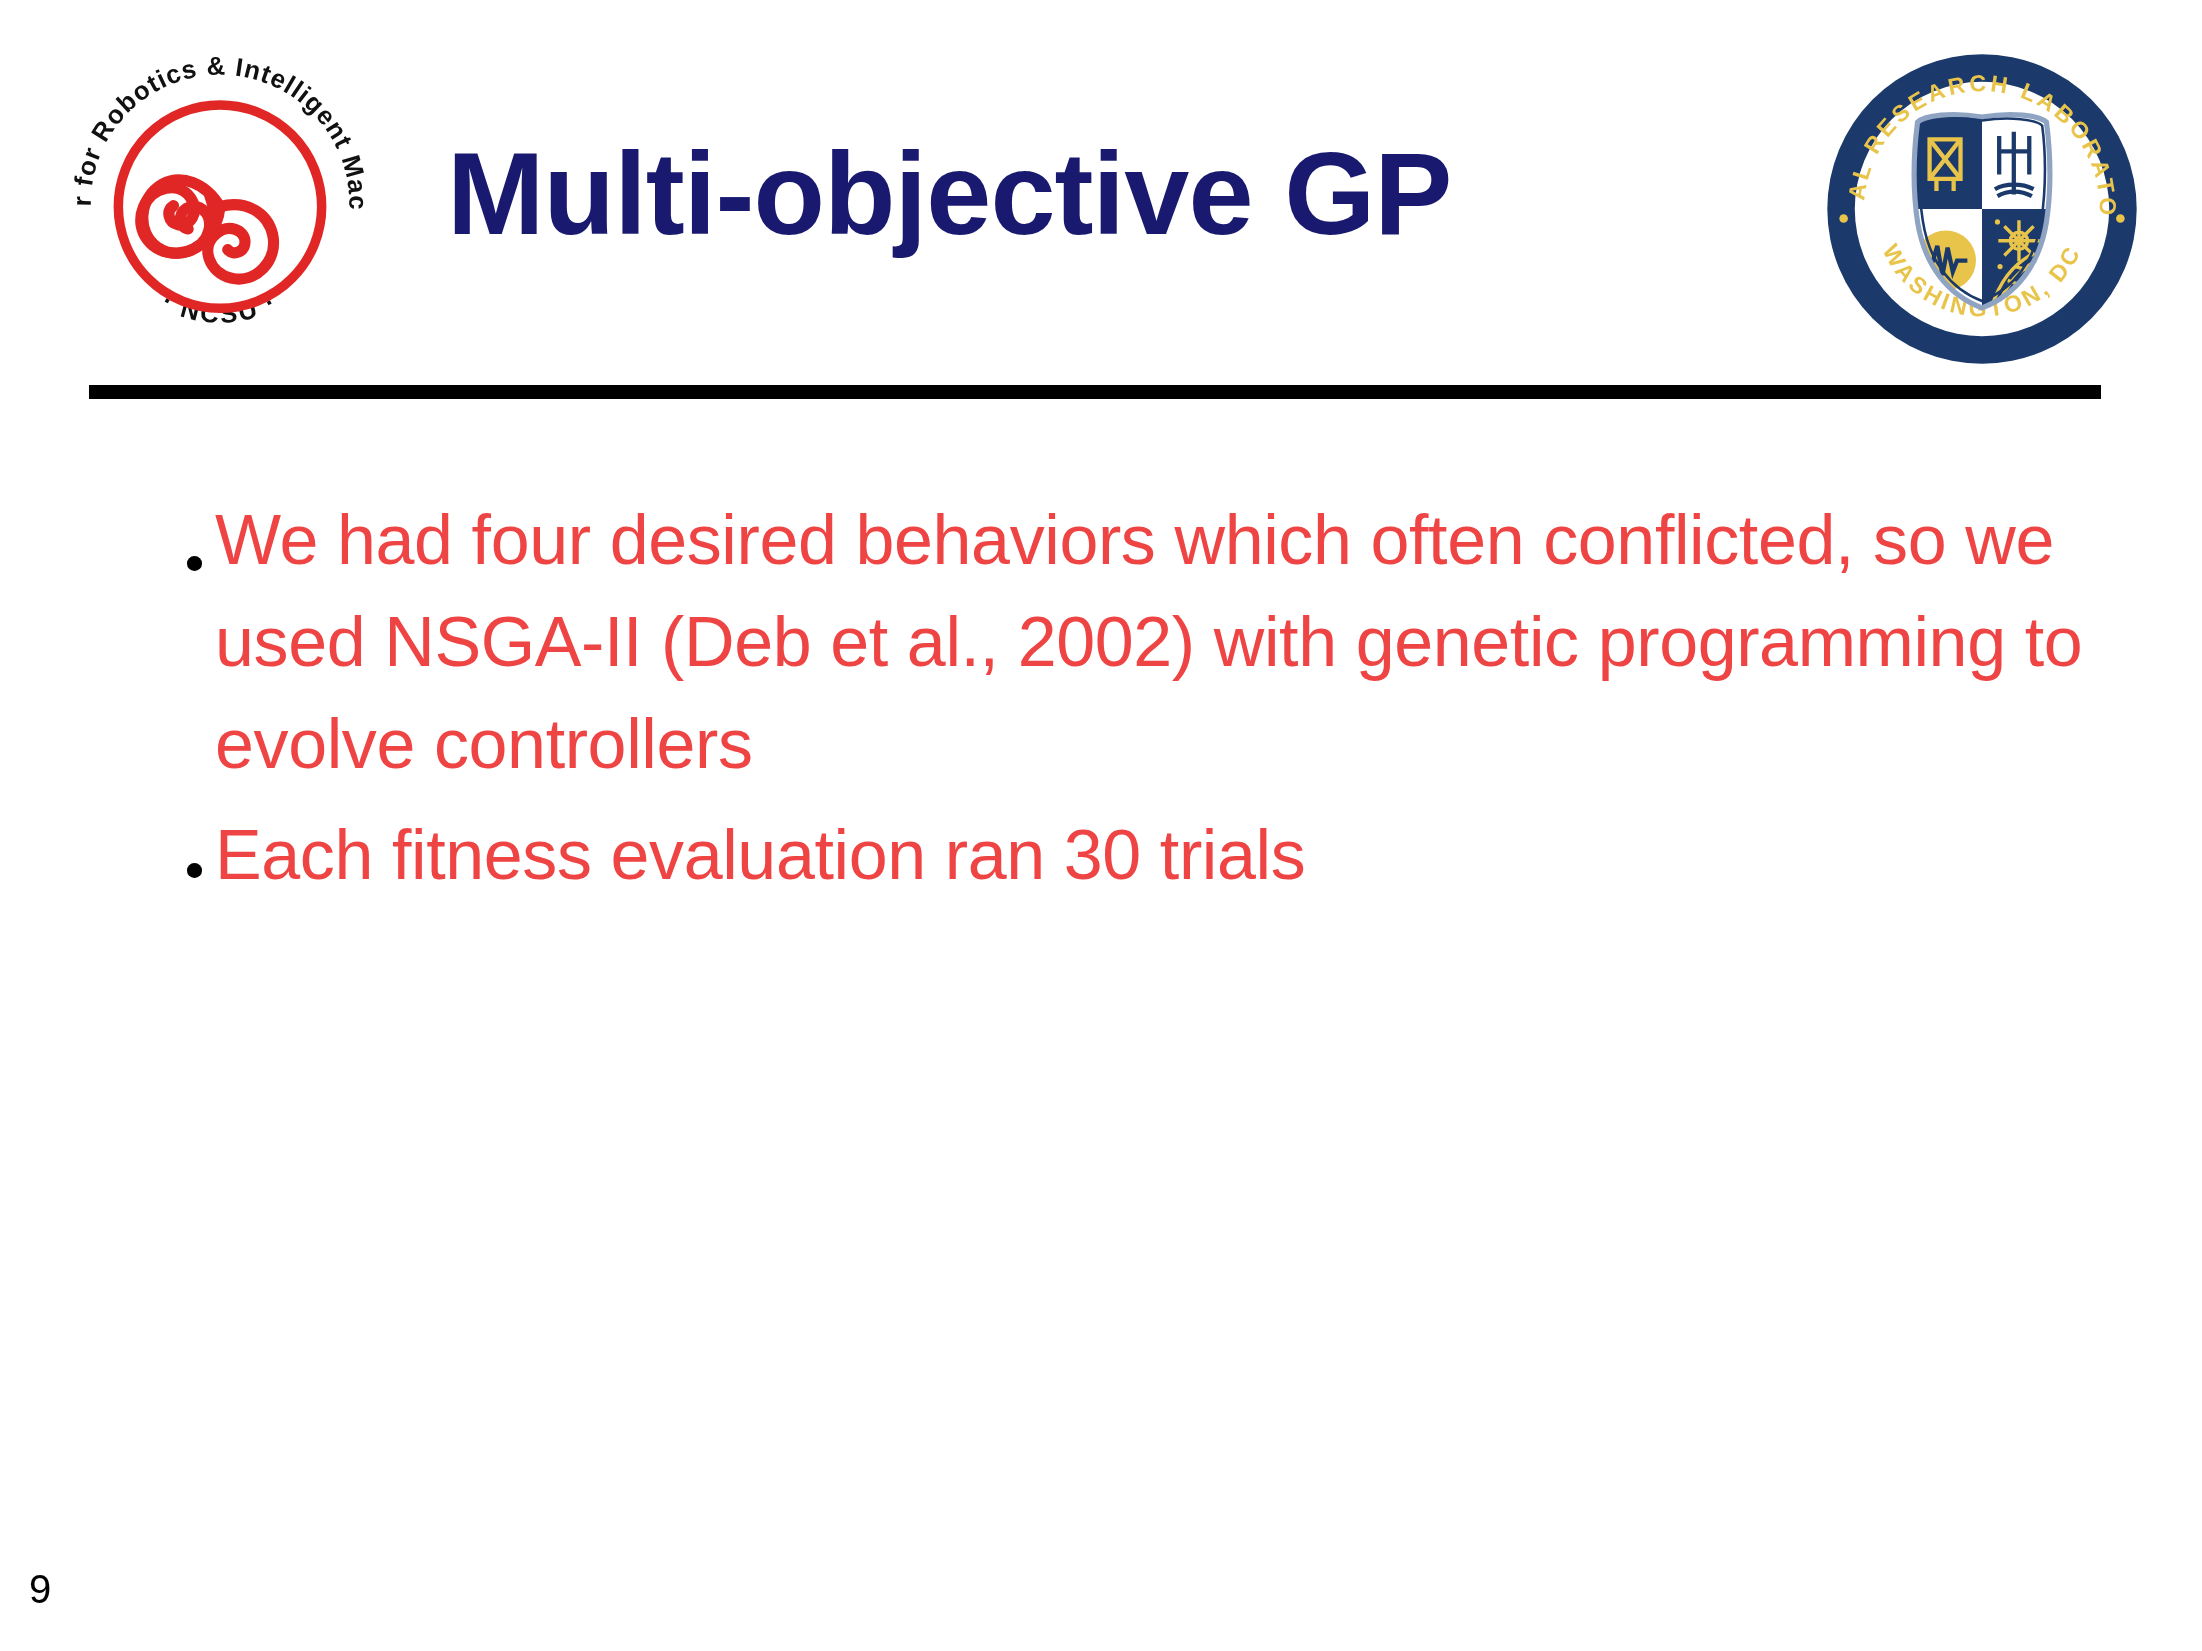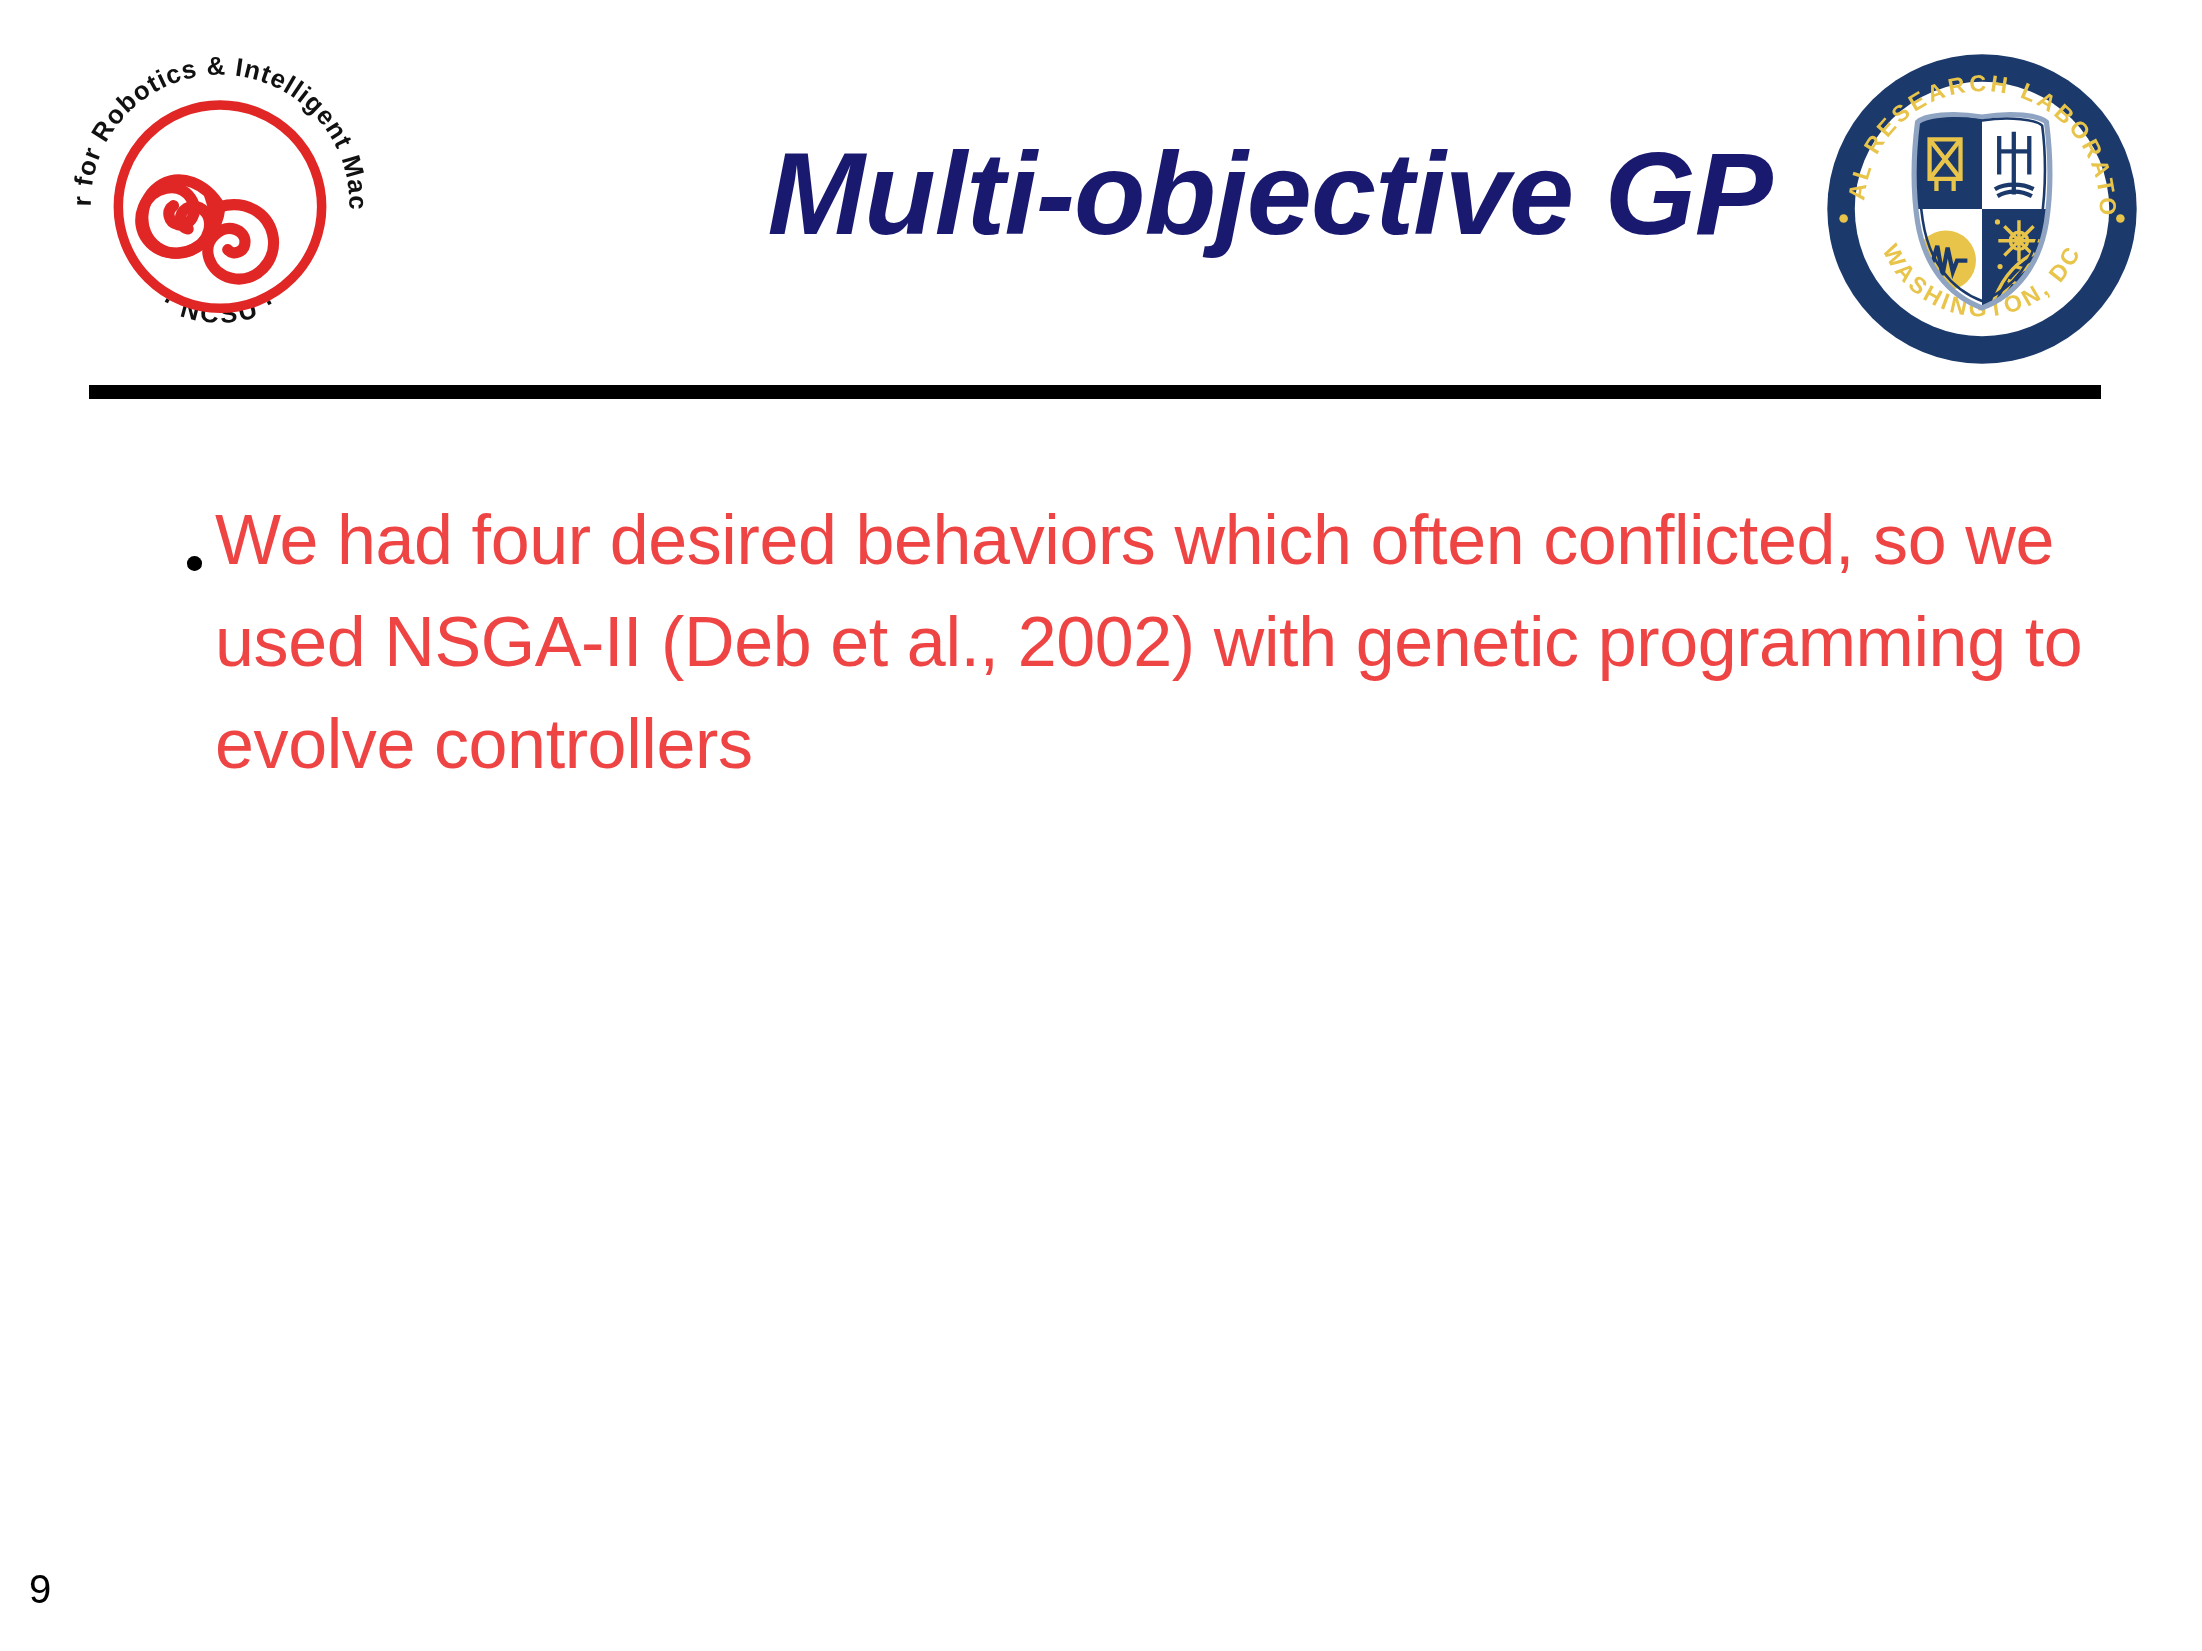--- a/index.html
+++ b/index.html
@@ -36,29 +36,28 @@
     height: 336px;
   }
   #crim-logo svg { display: block; width: 336px; height: 336px; }
 
   
   #slide-title {
     position: absolute;
     left: 447px;
     top: 129px;
     width: 1325px;
-    text-align: right;
+    text-align: left;
     font-family: "Liberation Sans", sans-serif;
     font-weight: bold;
     font-size: 117px;
     line-height: 129px;
     letter-spacing: -0.9px;
     color: #191970;
     white-space: nowrap;
-    font-style: italic;
   }
 
   
   #nrl-logo {
     position: absolute;
     left: 1823px;
     top: 50px;
     width: 318px;
     height: 318px;
   }
@@ -270,20 +269,24 @@
     <div id="header-rule"></div>
   </div>
 
   <div id="body-list">
 
     <div class="bullet-row b1">
       <span class="bullet-marker"><span class="dot"></span></span>
       <span class="bullet-text">We had four desired behaviors which often conflicted, so we used NSGA-II (Deb et al., 2002) with genetic programming to evolve controllers</span>
     </div>
 
+    <div class="bullet-row b2">
+      <span class="bullet-marker"><span class="dot"></span></span>
+      <span class="bullet-text">Each fitness evaluation ran 30 trials</span>
+    </div>
 
 
   </div>
 
   <div id="page-number">9</div>
 
 </div>
 
 
 </body></html>

